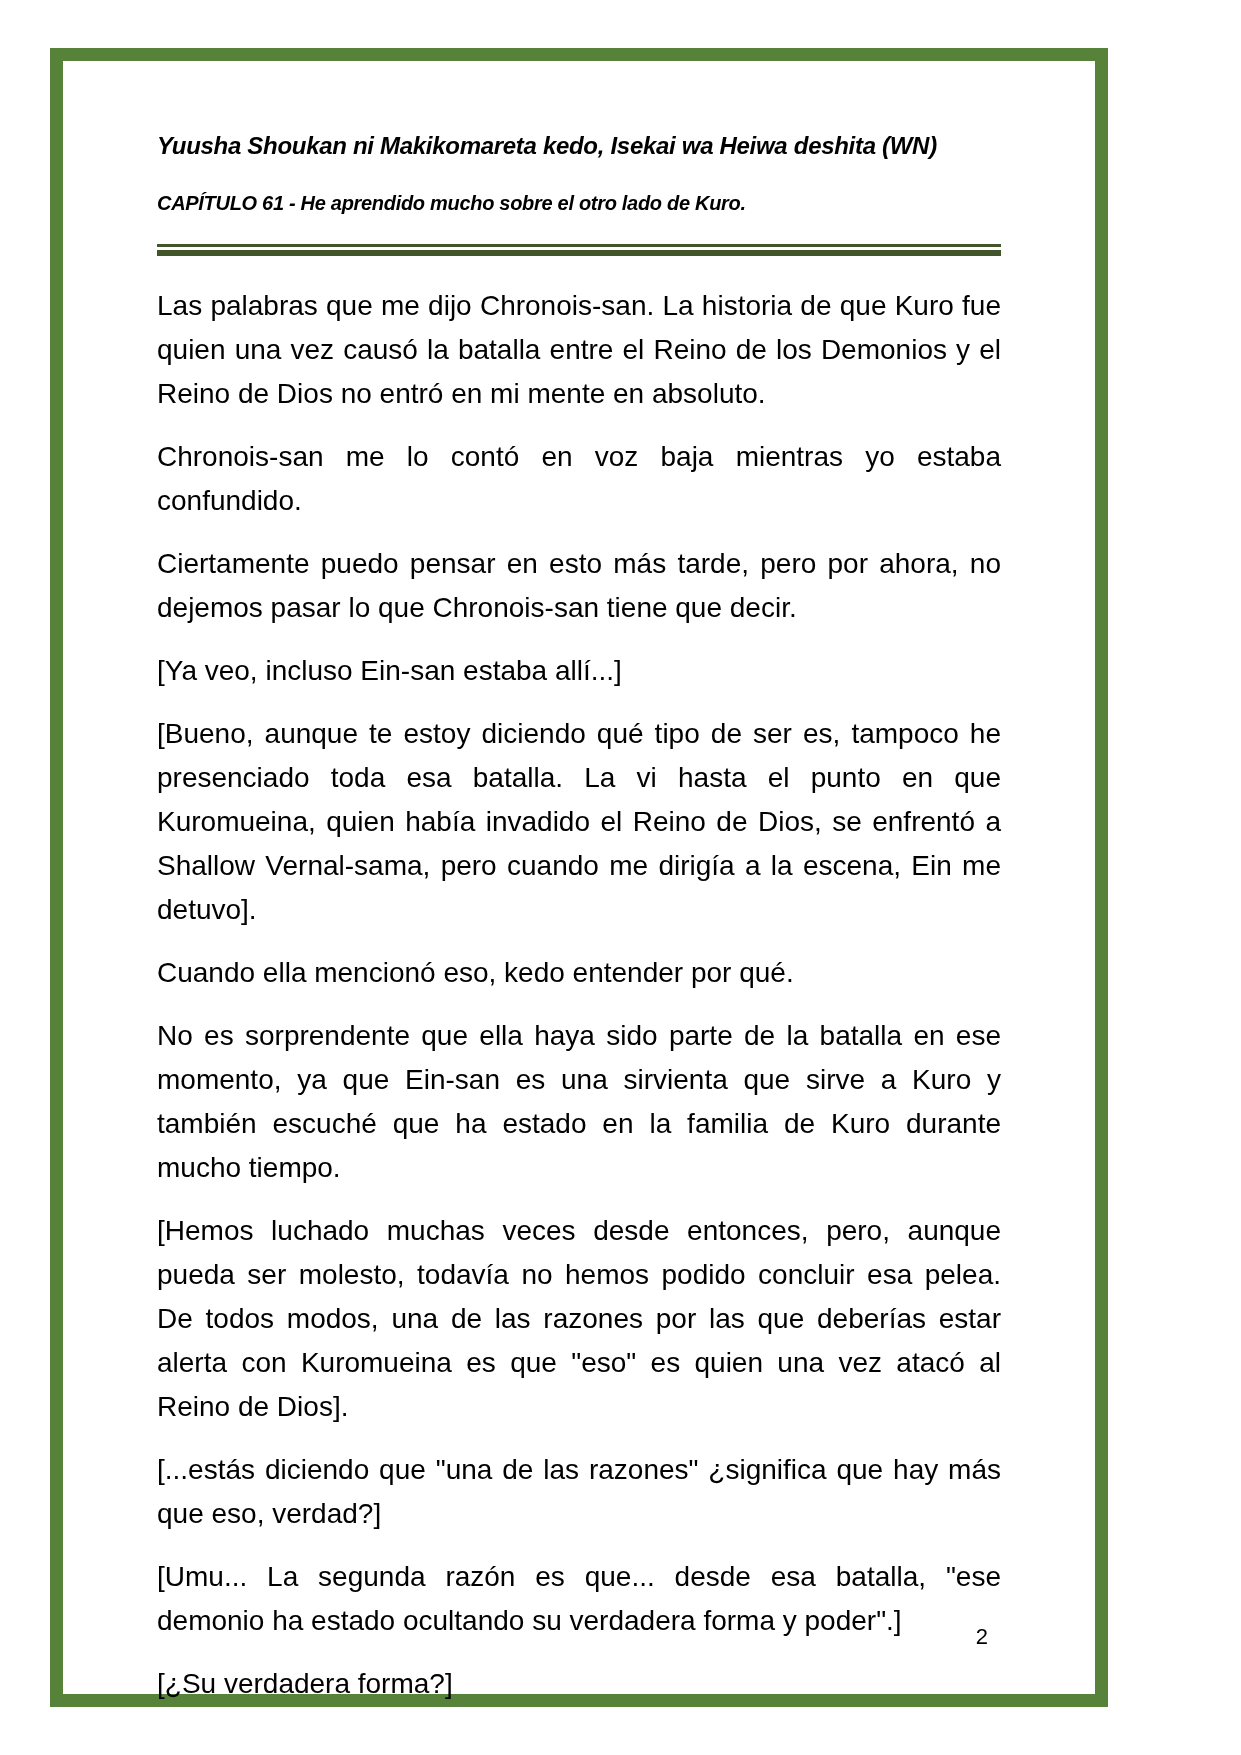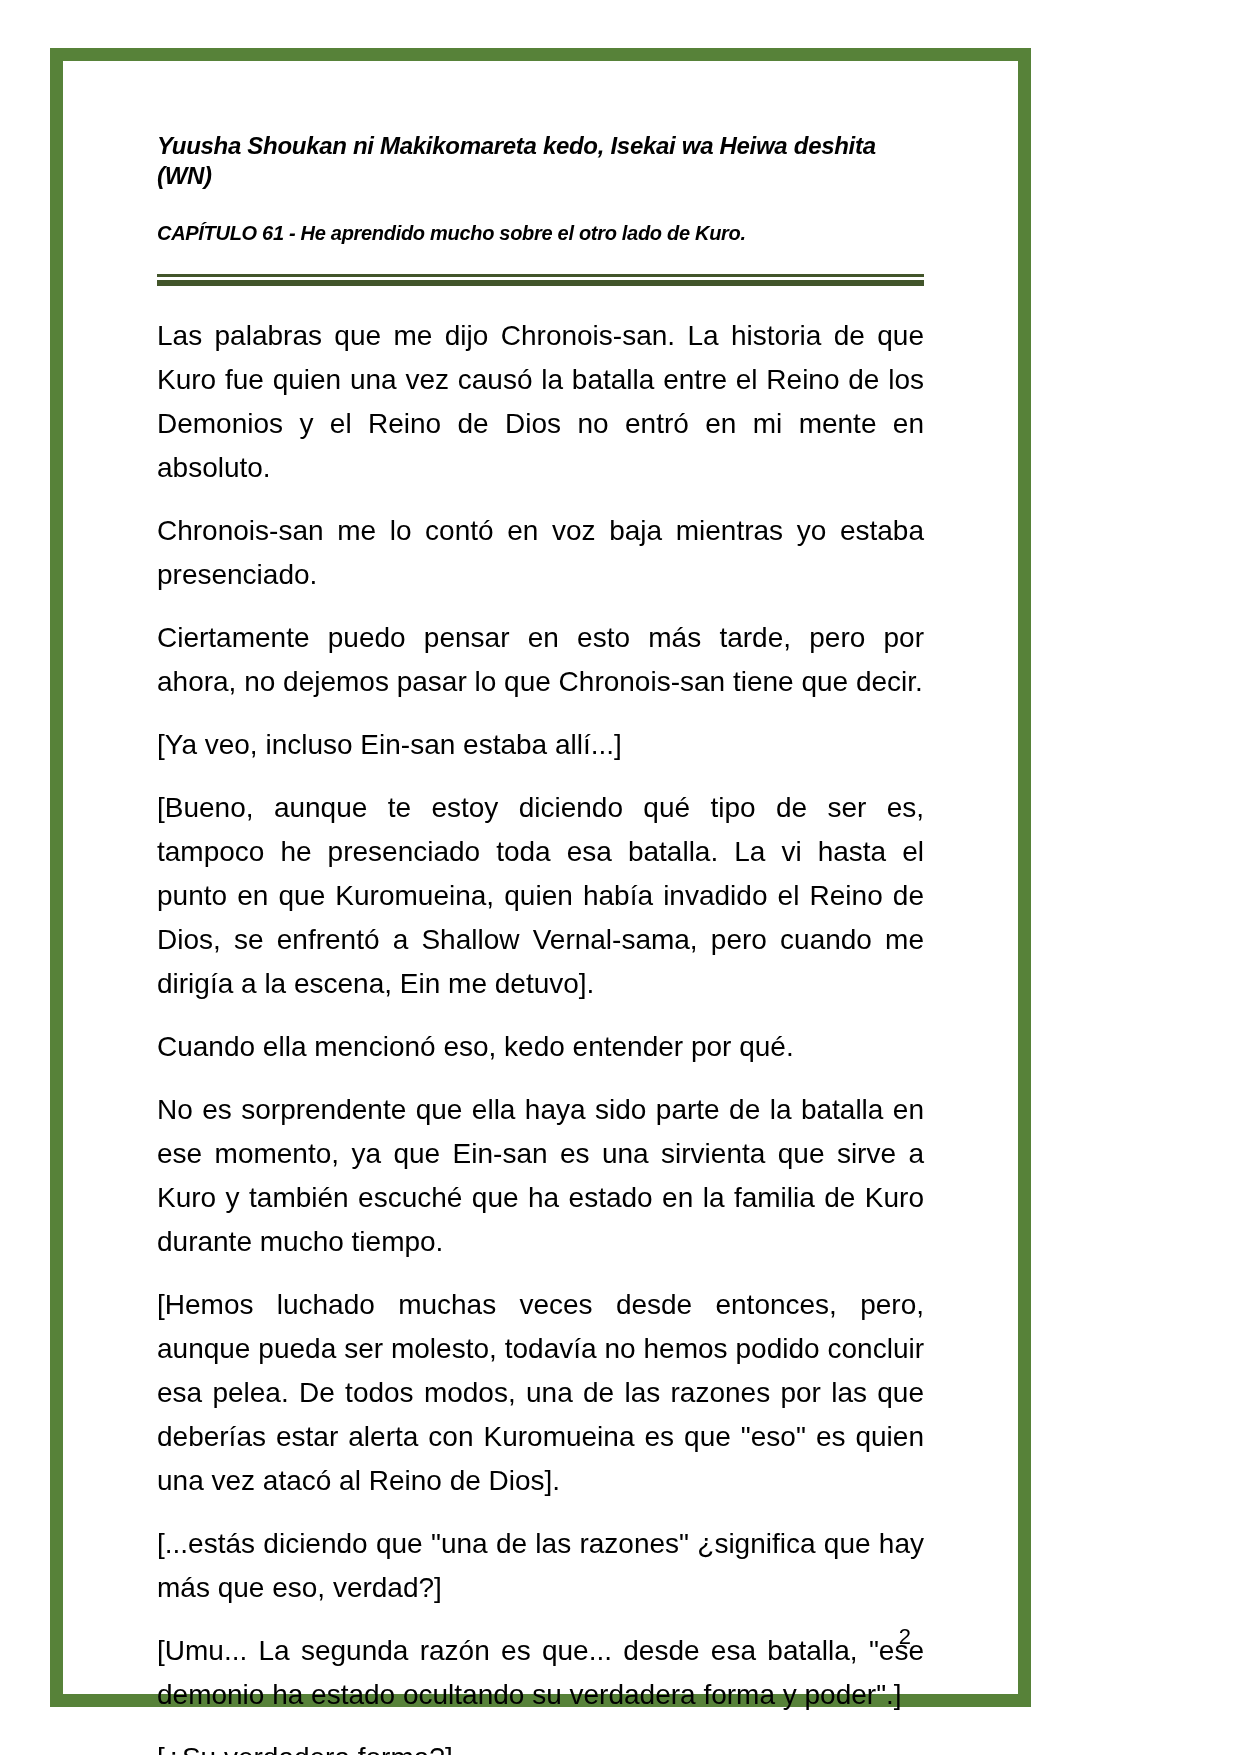--- a/index.html
+++ b/index.html
@@ -17,21 +17,21 @@
     height: 1755px;
     position: relative;
     overflow: hidden;
     font-family: "Liberation Sans", sans-serif;
     color: #000000;
   }
   .page-frame {
     position: absolute;
     left: 50px;
     top: 48px;
-    width: 981px;
+    width: 1058px;
     height: 1659px;
     border: 13px solid var(--frame-green);
     background: #ffffff;
   }
   .page-content {
     position: absolute;
     left: 0;
     top: 0;
     width: 100%;
     padding: 70px 94px 0 94px;
@@ -86,21 +86,21 @@
 
     <h2 class="chapter-heading">CAPÍTULO 61 - He aprendido mucho sobre el otro lado de Kuro.</h2>
 
     <div class="heading-divider">
       <div class="rule-thin"></div>
       <div class="rule-thick"></div>
     </div>
 
     <div class="chapter-body">
       <p>Las palabras que me dijo Chronois-san. La historia de que Kuro fue quien una vez causó la batalla entre el Reino de los Demonios y el Reino de Dios no entró en mi mente en absoluto.</p>
-      <p>Chronois-san me lo contó en voz baja mientras yo estaba presenciado.</p>
+      <p>Chronois-san me lo contó en voz baja mientras yo estaba confundido.</p>
       <p>Ciertamente puedo pensar en esto más tarde, pero por ahora, no dejemos pasar lo que Chronois-san tiene que decir.</p>
       <p>[Ya veo, incluso Ein-san estaba allí...]</p>
       <p>[Bueno, aunque te estoy diciendo qué tipo de ser es, tampoco he presenciado toda esa batalla. La vi hasta el punto en que Kuromueina, quien había invadido el Reino de Dios, se enfrentó a Shallow Vernal-sama, pero cuando me dirigía a la escena, Ein me detuvo].</p>
       <p>Cuando ella mencionó eso, kedo entender por qué.</p>
       <p>No es sorprendente que ella haya sido parte de la batalla en ese momento, ya que Ein-san es una sirvienta que sirve a Kuro y también escuché que ha estado en la familia de Kuro durante mucho tiempo.</p>
       <p>[Hemos luchado muchas veces desde entonces, pero, aunque pueda ser molesto, todavía no hemos podido concluir esa pelea. De todos modos, una de las razones por las que deberías estar alerta con Kuromueina es que "eso" es quien una vez atacó al Reino de Dios].</p>
       <p>[...estás diciendo que "una de las razones" ¿significa que hay más que eso, verdad?]</p>
       <p>[Umu... La segunda razón es que... desde esa batalla, "ese demonio ha estado ocultando su verdadera forma y poder".]</p>
       <p>[¿Su verdadera forma?]</p>
     </div>

